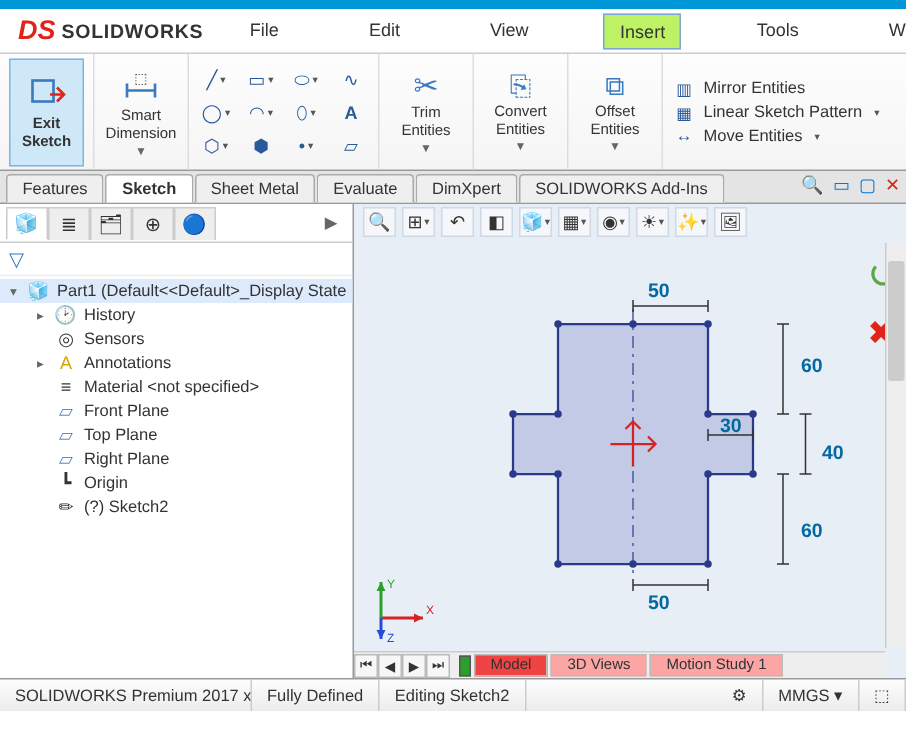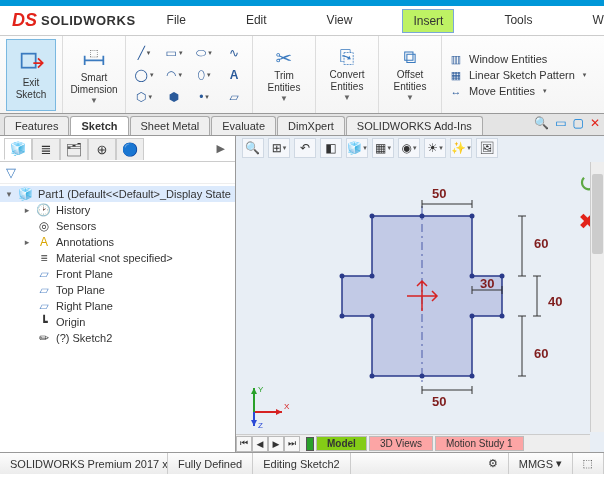--- a/index.html
+++ b/index.html
@@ -13,21 +13,21 @@
 .logo-text { color: #333; font-size: 13px; font-weight: bold; letter-spacing: 0.5px; }
 .menu-items { display: flex; margin-left: 12px; gap: 40px; }
 .menu-item { padding: 4px 10px; font-size: 12px; cursor: default; }
 .menu-item.active { border: 1px solid #7aa7d8; background: #bef264; }
 .pin-icon { margin-left: 6px; color: #0078d7; font-size: 14px; }
 .arrows-icon { margin-left: 4px; color: #555; font-size: 12px; }
 
 .ribbon { height: 78px; display: flex; border-bottom: 1px solid #999; background: linear-gradient(#fdfdfd, #f5f5f5); }
 .ribbon-group { display: flex; flex-direction: column; align-items: center; justify-content: center; padding: 2px 6px; border-right: 1px solid #ddd; }
 .ribbon-btn-big { display: flex; flex-direction: column; align-items: center; justify-content: center; width: 50px; height: 72px; font-size: 10px; text-align: center; line-height: 1.2; }
-.ribbon-btn-big.active { background: #cfe8f7; border: 1px solid #7ab8e0; }
+.ribbon-btn-big.active { background: #cfe8f7; border: 1px solid #7ab8e0; font-weight: bold; }
 .ribbon-btn-big svg, .ribbon-btn-big .icon { height: 28px; }
 .ribbon-btn-big .drop { font-size: 8px; color: #666; }
 
 .sketch-tools { display: grid; grid-template-columns: repeat(4, 24px); grid-template-rows: repeat(3, 20px); gap: 2px 6px; padding: 4px 6px; border-right: 1px solid #ddd; align-content: center; }
 .tool { display: flex; align-items: center; justify-content: center; font-size: 12px; color: #2a5a9a; position: relative; }
 .tool .dd { font-size: 7px; color: #555; margin-left: 2px; }
 
 .ribbon-list { display: flex; flex-direction: column; justify-content: center; gap: 3px; padding: 2px 6px; font-size: 11px; }
 .ribbon-list-item { display: flex; align-items: center; gap: 5px; white-space: nowrap; }
 .ribbon-list-item .ic { width: 16px; text-align: center; color: #2a5a9a; }
@@ -56,31 +56,31 @@
 .tic { width: 16px; text-align: center; font-size: 12px; }
 .indent { width: 14px; }
 .tree-row.part { background: #dceafc; }
 
 .viewport { flex: 1; position: relative; background: #e8eef5; overflow: hidden; }
 .view-toolbar { position: absolute; top: 2px; left: 6px; display: flex; gap: 4px; align-items: center; }
 .vtool { width: 22px; height: 20px; display: flex; align-items: center; justify-content: center; background: #f5f7fb; border: 1px solid #cfd8e3; font-size: 12px; }
 .vtool .dd { font-size: 7px; color: #555; margin-left: 1px; }
 
 .sketch-shape { position: absolute; left: 76px; top: 60px; }
-.dim-text { position: absolute; font-size: 13px; font-weight: 600; color: #7f1d1d; }
+.dim-text { position: absolute; font-size: 13px; font-weight: 600; color: #0369a1; }
 
 .triad { position: absolute; left: 6px; bottom: 22px; }
 .top-label { position: absolute; left: 120px; bottom: 4px; font-size: 11px; font-weight: bold; }
 .side-icons { position: absolute; right: 4px; top: 32px; display: flex; flex-direction: column; gap: 10px; }
 
 .scrollbar-v { position: absolute; right: 0; top: 26px; bottom: 20px; width: 14px; background: #eee; border-left: 1px solid #ccc; }
 .scrollbar-v .thumb { position: absolute; left: 1px; right: 1px; top: 12px; height: 80px; background: #ccc; border-radius: 2px; }
 .scrollbar-h { position: absolute; left: 0; right: 14px; bottom: 0; height: 18px; background: #eee; border-top: 1px solid #ccc; display: flex; align-items: center; }
 .sb-tab { padding: 1px 10px; border: 1px solid #bbb; background: #fca5a5; font-size: 10px; margin-left: 2px; }
-.sb-tab.active { background: #84cc16; font-weight: bold; }
+.sb-tab.active { background: #ef4444; font-weight: normal; }
 .sb-arrows { display: flex; gap: 0; }
 .sb-arrow { width: 16px; height: 16px; border: 1px solid #bbb; display: flex; align-items: center; justify-content: center; font-size: 9px; background: #f7f7f7; }
 
 .statusbar { height: 22px; border-top: 1px solid #999; display: flex; align-items: center; background: linear-gradient(#fdfdfd, #ececec); font-size: 11px; }
 .status-seg { padding: 0 10px; border-right: 1px solid #ccc; height: 100%; display: flex; align-items: center; white-space: nowrap; }
 .status-seg.flex { flex: 0 0 auto; }
 </style>
 </head>
 <body>
 
@@ -161,21 +161,21 @@
     <div class="ribbon-btn-big">
       <span style="font-size:18px;color:#3a7abf;">⧉</span>
       <span style="white-space:pre-line;">Offset
 Entities</span>
       <span class="drop">▼</span>
     </div>
   </div>
   <div class="ribbon-list">
     <div class="ribbon-list-item">
         <span class="ic">▥</span>
-        <span>Window Entities</span>
+        <span>Mirror Entities</span>
       </div>
     <div class="ribbon-list-item">
         <span class="ic">▦</span>
         <span>Linear Sketch Pattern</span>
         <span class="dd">▾</span>
       </div>
     <div class="ribbon-list-item">
         <span class="ic">↔</span>
         <span>Move Entities</span>
         <span class="dd">▾</span>

